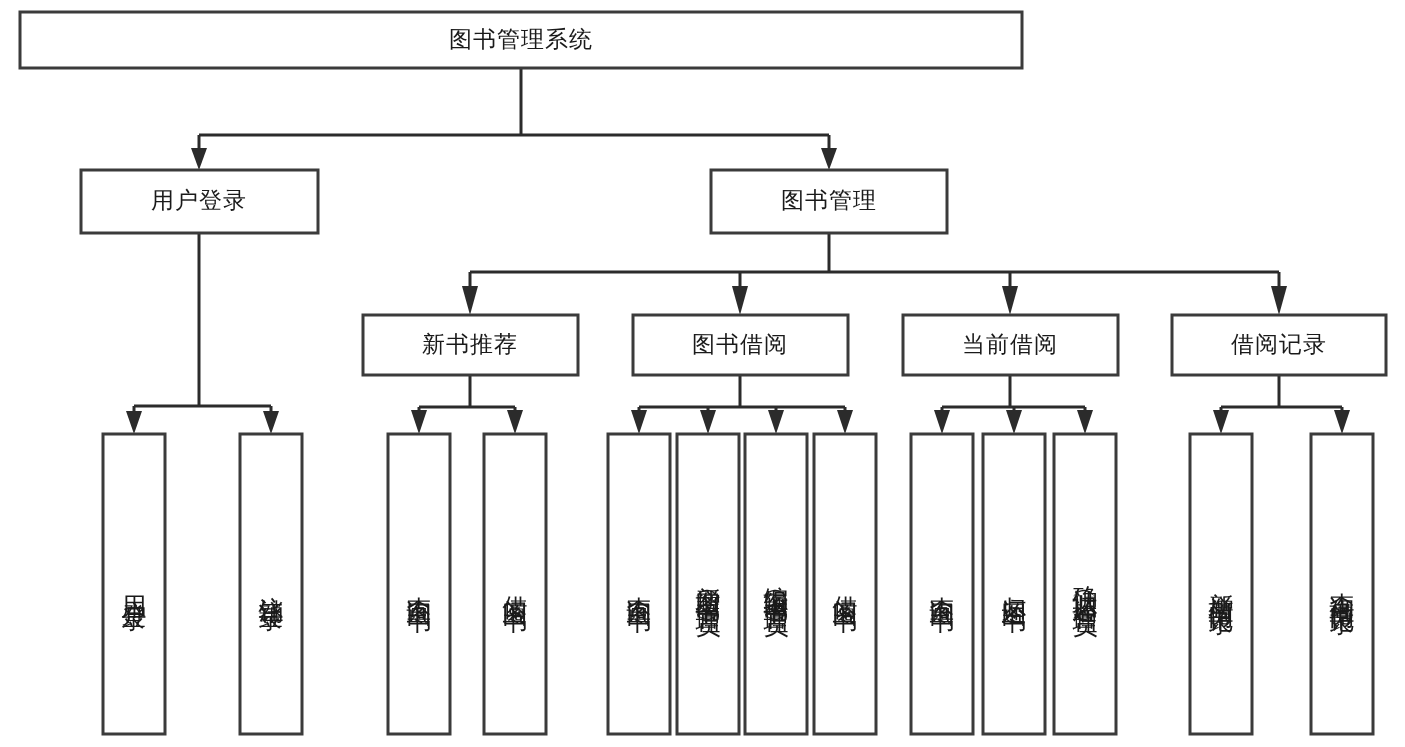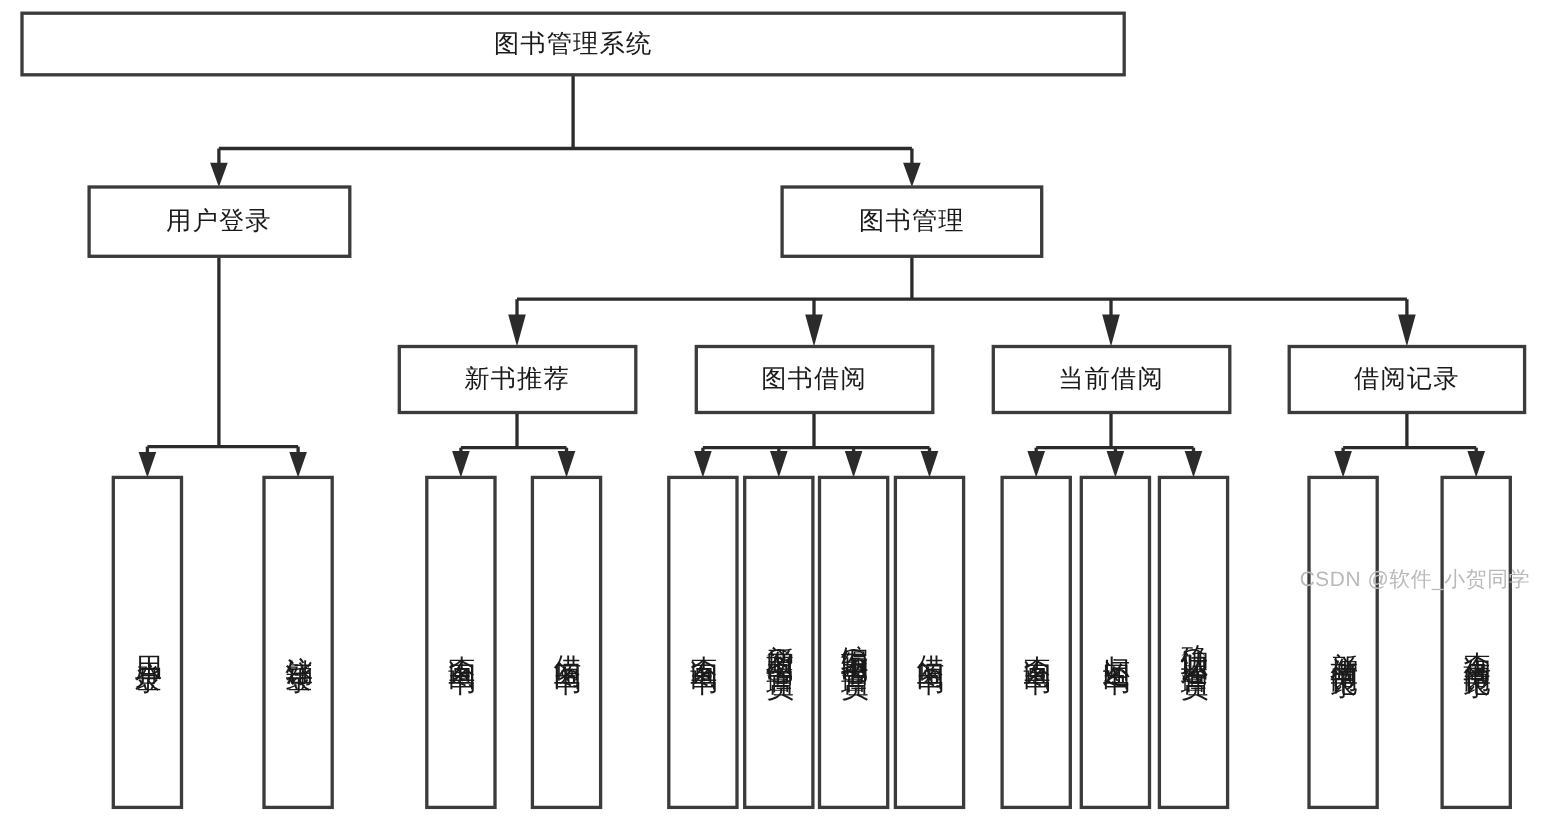--- a/index.html
+++ b/index.html
@@ -201,14 +201,13 @@
   <div class="leaf-label-v" style="left:608px;top:434px;width:62px;height:300px;">查询图书</div>
   <div class="leaf-label-v" style="left:677px;top:434px;width:62px;height:300px;">新增图书（管理员）</div>
   <div class="leaf-label-v" style="left:745px;top:434px;width:62px;height:300px;">编辑图书（管理员）</div>
   <div class="leaf-label-v" style="left:814px;top:434px;width:62px;height:300px;">借阅图书</div>
   <div class="leaf-label-v" style="left:911px;top:434px;width:62px;height:300px;">查询图书</div>
   <div class="leaf-label-v" style="left:983px;top:434px;width:62px;height:300px;">归还图书</div>
   <div class="leaf-label-v" style="left:1054px;top:434px;width:62px;height:300px;">确认归还（管理员）</div>
   <div class="leaf-label-v" style="left:1190px;top:434px;width:62px;height:300px;">新增借阅记录</div>
   <div class="leaf-label-v" style="left:1311px;top:434px;width:62px;height:300px;">查询借阅记录</div>
 
-  <div class="watermark">CSDN @软件_小贺同学</div>
 </div>
 
 </body></html>

